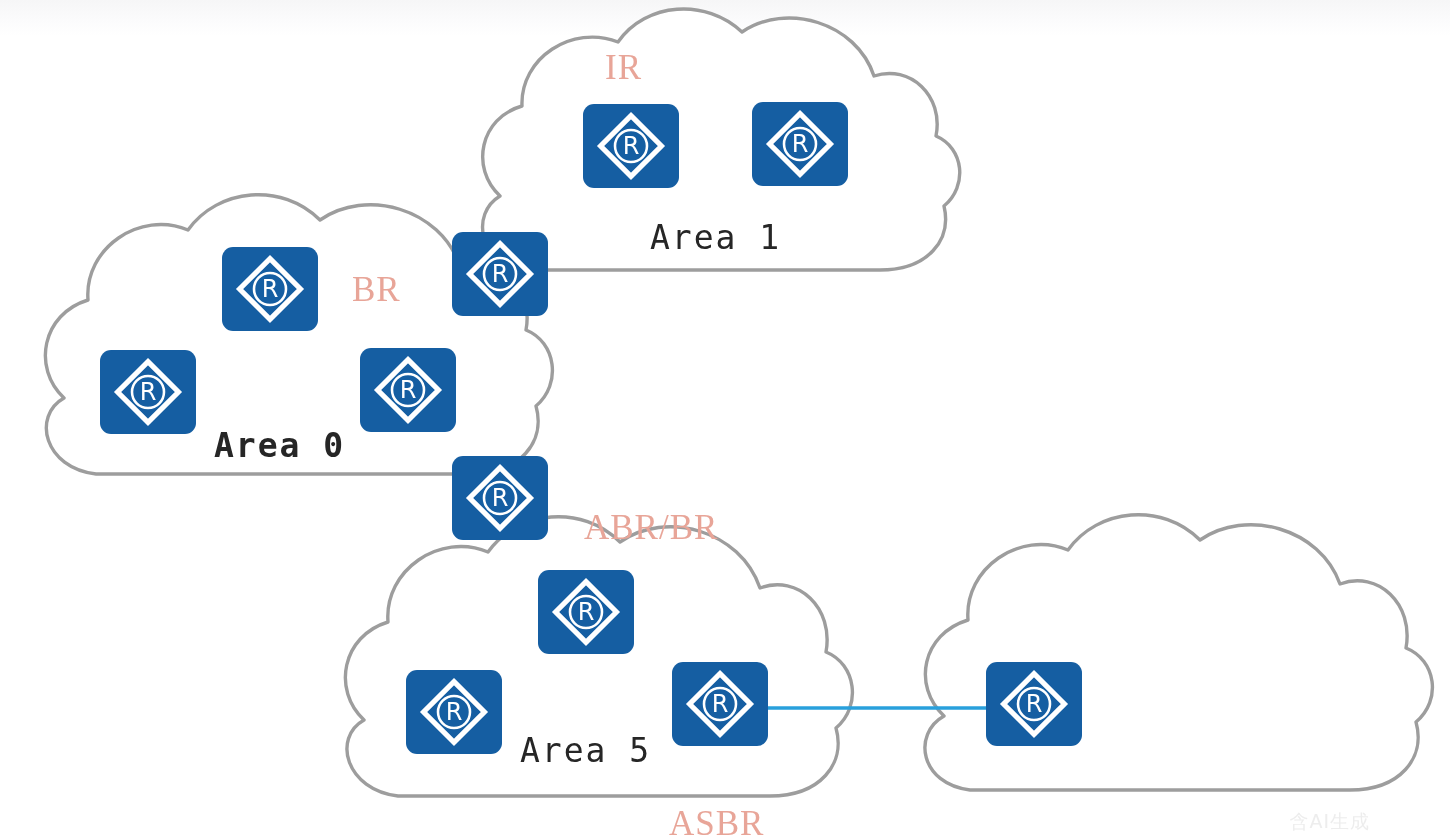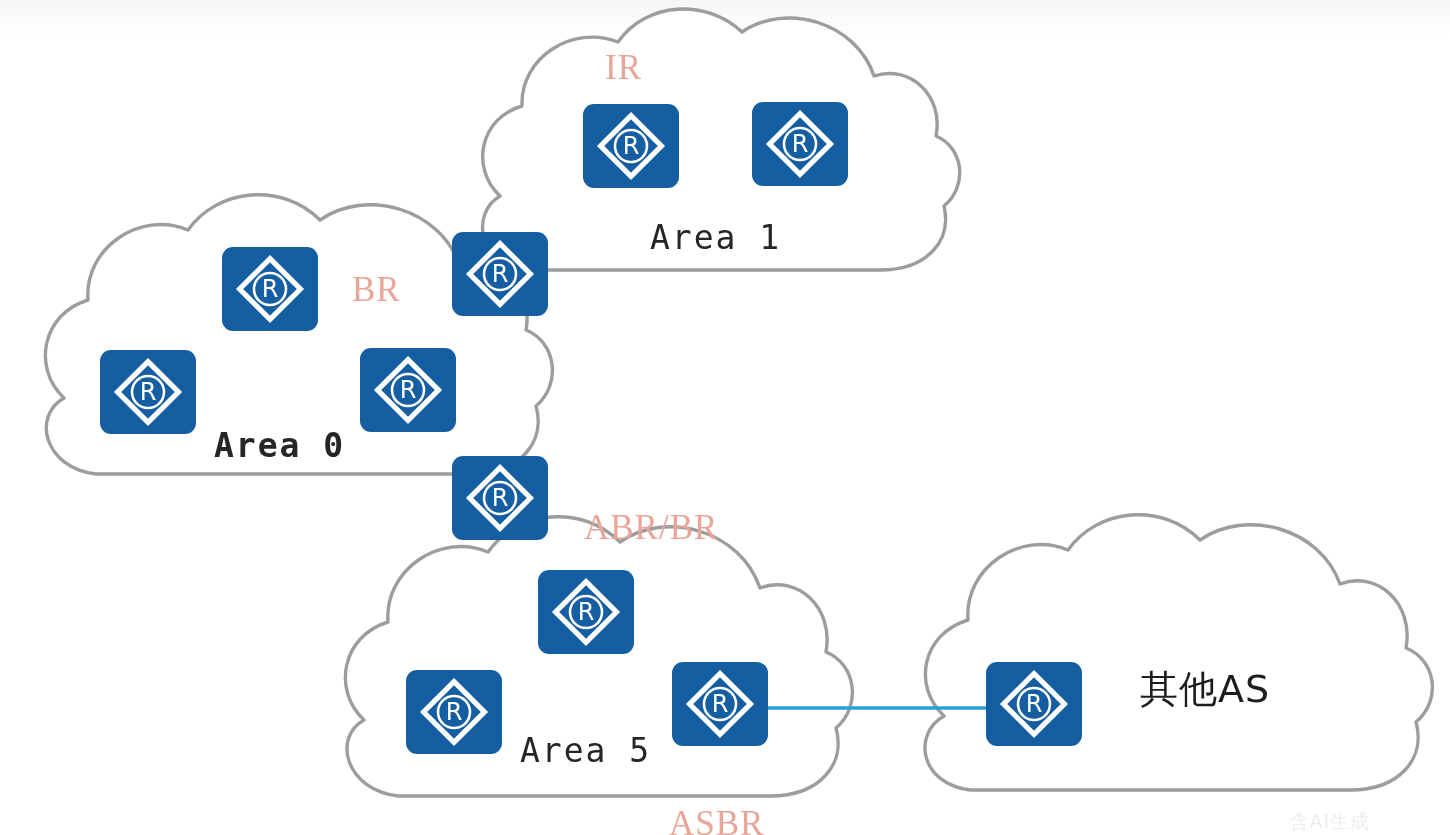--- a/index.html
+++ b/index.html
@@ -206,21 +206,20 @@
       <use href="#router-glyph" x="994" y="658" width="80" height="92"></use>
     </g>
   </svg>
 
   <div class="area-label" style="left:650px; top:221px;">Area 1</div>
 
   <div class="area-label" style="left:214px; top:429px;font-weight:bold;">Area 0</div>
 
   <div class="area-label" style="left:520px; top:734px;">Area 5</div>
 
-  <div class="as-label" style="left:1140px; top:670px;">其他AS</div>
 
   <div class="role-label" style="left:605px; top:50px;">IR</div>
 
   <div class="role-label" style="left:352px; top:272px;">BR</div>
 
   <div class="role-label" style="left:584px; top:470px;margin-top:40px;">ABR/BR</div>
 
   <div class="role-label" style="left:669px; top:806px;">ASBR</div>
 
   <div class="watermark" style="left:1370px; top:812px; transform:translateX(-100%);">含AI生成</div>

